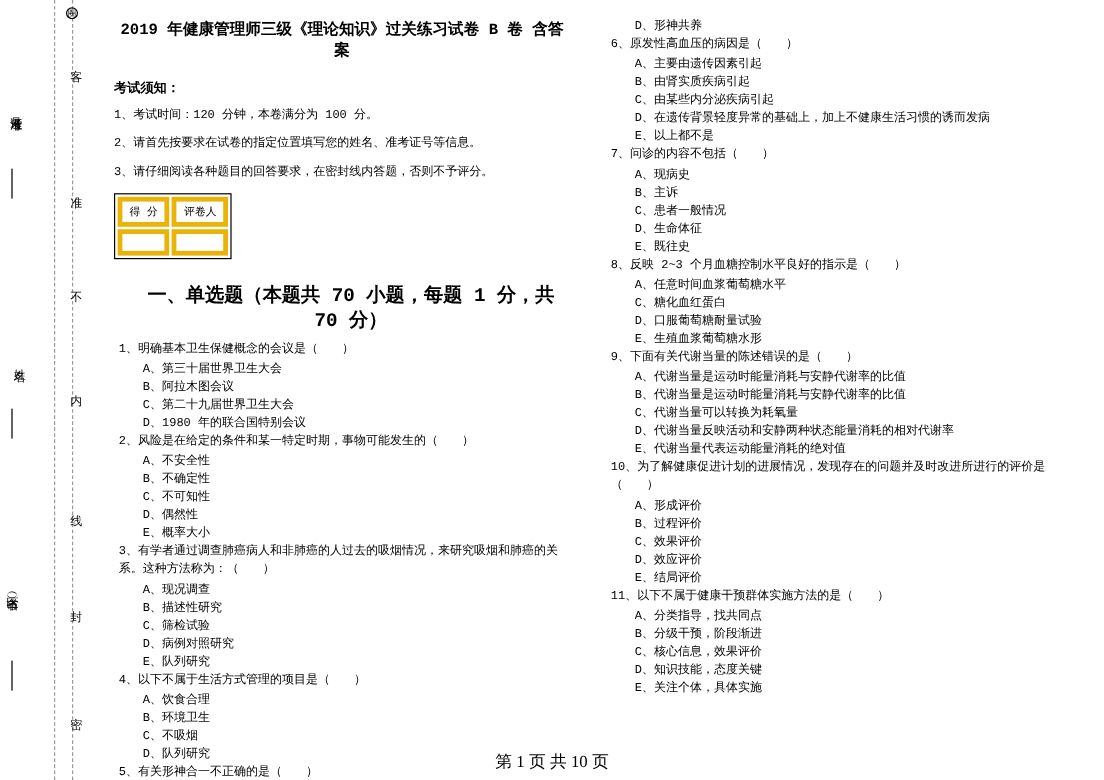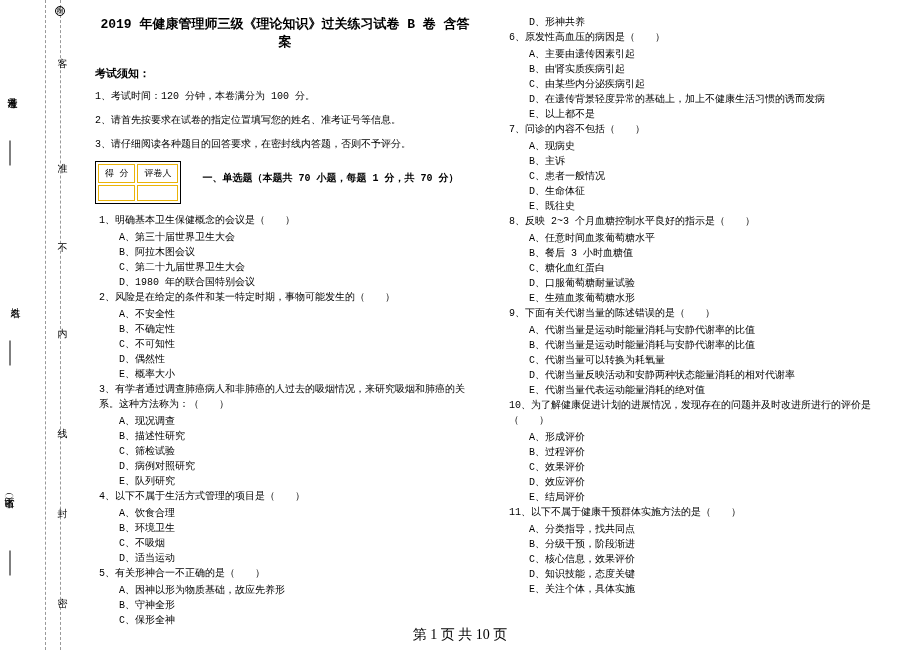--- a/index.html
+++ b/index.html
@@ -6,22 +6,22 @@
     body { width: 920px; height: 650px; font-family: "SimSun", serif; font-size: 10px; background: #fff; position: relative; overflow: hidden; }
     .page { width: 920px; height: 650px; position: relative; display: flex; }
     .left-margin { width: 70px; height: 650px; position: relative; border-right: none; }
     .dashed-line { position: absolute; border-left: 1px dashed #999; height: 100%; }
     .content-wrap { flex: 1; display: flex; padding: 15px 20px 0 10px; font-family: Liberation Mono, monospace; }
     .col { width: 50%; padding: 0 15px; }
     .title { text-align: center; font-weight: bold; font-size: 13px; margin-bottom: 15px; }
     .section-title { font-weight: bold; font-size: 11px; margin-bottom: 8px; }
     .instr { font-size: 10px; margin-bottom: 8px; line-height: 1.6; }
     .score-box { display: inline-block; border: 1px solid #000; margin-bottom: 6px; }
-    .score-box td { border: 1px solid #eab308; padding: 2px 6px; font-size: 9px; text-align: center; }
-    .part-title { font-weight: bold; font-size: 10px; text-align: left; margin-left: 80px; margin-bottom: 19px; }
+    .score-box td { border: 4px solid #eab308; padding: 2px 6px; font-size: 9px; text-align: center; }
+    .part-title { font-weight: bold; font-size: 16px; text-align: center; margin-left: 80px; margin-bottom: 6px; }
     .q { font-size: 10px; margin-bottom: 2px; line-height: 1.5; padding-left: 4px; }
     .opt { font-size: 10px; padding-left: 24px; line-height: 1.5; }
     .footer { position: absolute; bottom: 6px; width: 100%; text-align: center; font-size: 14px; }
     .circle { display:inline-block; border:1px solid #000; border-radius:50%; width:10px; height:10px; line-height:9px; font-size:7px; text-align:center; }
     .side-item { position:absolute; font-size:10px; }
   </style>
 </head>
 <body>
 
 <div class="page">
@@ -101,21 +101,21 @@
         <div class="opt">C、筛检试验</div>
         <div class="opt">D、病例对照研究</div>
         <div class="opt">E、队列研究</div>
       </div>
 
       <div>
         <div class="q">4、以下不属于生活方式管理的项目是（　　）</div>
         <div class="opt">A、饮食合理</div>
         <div class="opt">B、环境卫生</div>
         <div class="opt">C、不吸烟</div>
-        <div class="opt">D、适当运动</div>
+        <div class="opt">D、队列研究</div>
       </div>
 
       <div>
         <div class="q">5、有关形神合一不正确的是（　　）</div>
         <div class="opt">A、因神以形为物质基础，故应先养形</div>
         <div class="opt">B、守神全形</div>
         <div class="opt">C、保形全神</div>
       </div>
     </div>
 
@@ -136,21 +136,20 @@
         <div class="opt">A、现病史</div>
         <div class="opt">B、主诉</div>
         <div class="opt">C、患者一般情况</div>
         <div class="opt">D、生命体征</div>
         <div class="opt">E、既往史</div>
       </div>
 
       <div>
         <div class="q">8、反映 2~3 个月血糖控制水平良好的指示是（　　）</div>
         <div class="opt">A、任意时间血浆葡萄糖水平</div>
-        <div class="opt">B、餐后 3 小时血糖值</div>
         <div class="opt">C、糖化血红蛋白</div>
         <div class="opt">D、口服葡萄糖耐量试验</div>
         <div class="opt">E、生殖血浆葡萄糖水形</div>
       </div>
 
       <div>
         <div class="q">9、下面有关代谢当量的陈述错误的是（　　）</div>
         <div class="opt">A、代谢当量是运动时能量消耗与安静代谢率的比值</div>
         <div class="opt">B、代谢当量是运动时能量消耗与安静代谢率的比值</div>
         <div class="opt">C、代谢当量可以转换为耗氧量</div>

